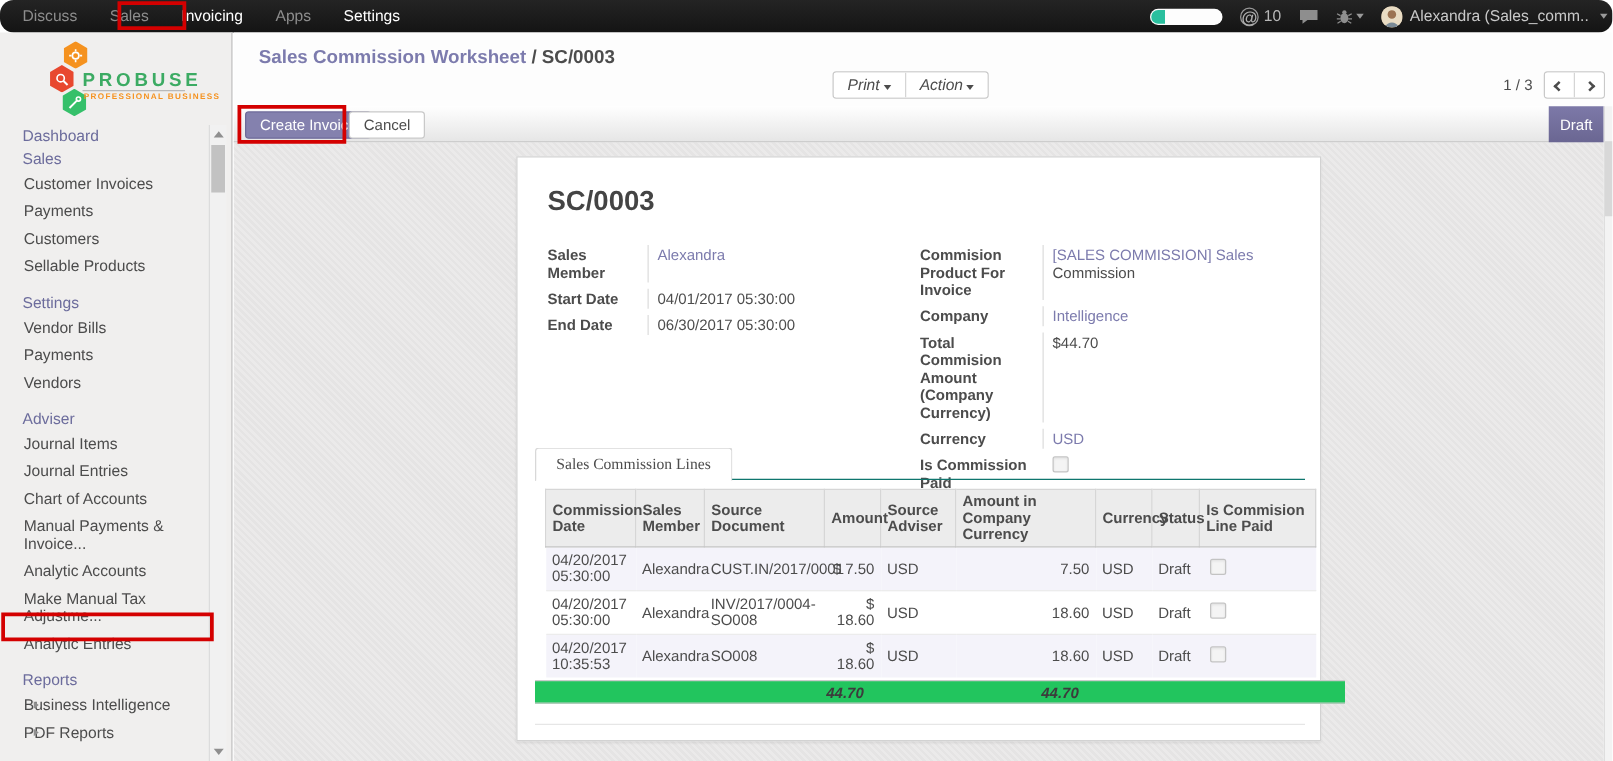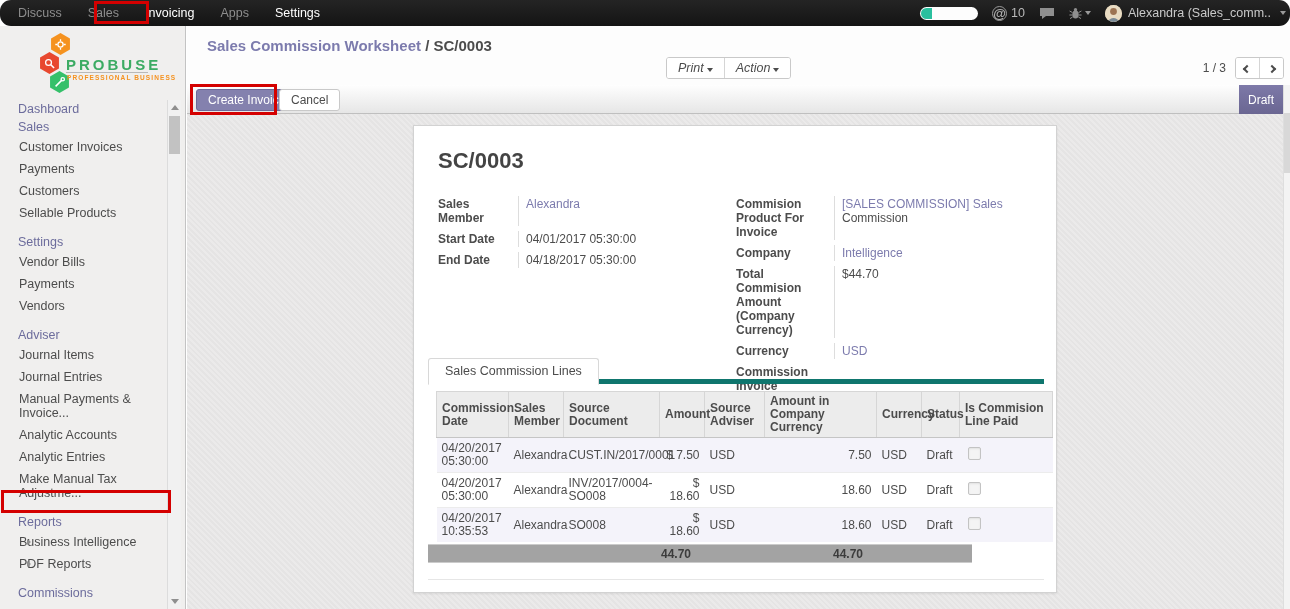--- a/index.html
+++ b/index.html
@@ -97,35 +97,35 @@
   .fgroup { width:278px; }
   .fgroup.right { margin-left:20px; width:298px; }
   .frow { display:flex; margin-bottom:5px; }
   .flabel { font-weight:bold; color:#4c4c4c; border-right:1px solid #ddd; padding:1px 6px 1px 0; line-height:14px; }
   .fgroup.left .flabel { width:81px; }
   .fgroup.right .flabel { width:99px; }
   .fvalue { padding:1px 0 1px 7px; line-height:14px; color:#4c4c4c; }
   .flink { color:#7c7bad; cursor:pointer; }
   .cb { display:inline-block; width:13px; height:13px; background:#f4f4f4; border:1px solid #c3c3c3; border-radius:2px; box-shadow:inset 0 1px 2px rgba(0,0,0,.08); }
 
-  .tabnav { position:absolute; left:14px; width:616px; top:232px; height:26px; border-bottom:5px solid #0f766e; }
+  .tabnav { position:absolute; left:14px; width:616px; top:232px; height:26px; border-bottom:1px solid #0f766e;font-family:Liberation Serif, serif; }
   .tab { position:absolute; left:0; top:0; height:27px; line-height:25px; padding:0 16px;
     background:#fff; border:1px solid #d8d8d8; border-bottom:1px solid #fff; border-radius:3px 3px 0 0;
     font-size:12.5px; color:#4c4c4c; cursor:pointer; }
 
   .o-list { position:absolute; left:22px; top:265px; width:616px; border-collapse:collapse; table-layout:fixed; font-size:12px; color:#4c4c4c; }
   .o-list th { background:#ececec; border:1px solid #d6d6d6; border-bottom-color:#c5c5c5; font-weight:bold; text-align:left; padding:3px 5px; height:34px; vertical-align:middle; line-height:13px; }
   .o-list td { padding:4px 5px; vertical-align:middle; height:26px; line-height:13px; border-top:1px solid #ececec; }
   .o-list tbody tr.odd { background:#f4f3fa; }
   .o-list td.num, .o-list th.num { text-align:right; }
   .o-list td.chk { text-align:left; padding-left:8px; }
 
-  .totals { position:absolute; left:14px; top:418px; width:544px; height:19px;
-    background:#a3a3a3; border-top:1px solid #cbcbcb; border-bottom:1px solid #cbcbcb;
-    display:grid; grid-template-columns:72px 55px 96px 45px 60px 112px 45px 38px 93px; align-items:center; }
+  .totals { position:absolute; left:14px; top:418px; width:648px; height:19px;
+    background:#22c55e; border-top:1px solid #cbcbcb; border-bottom:1px solid #cbcbcb;
+    display:grid; grid-template-columns:72px 55px 96px 45px 60px 112px 45px 38px 93px; align-items:center;font-style:italic; }
   .totals .tcell { font-weight:bold; text-align:right; padding-right:5px; font-size:12px; color:#3c3c3c; }
   .bottom-rule { position:absolute; left:14px; top:453px; width:616px; height:1px; background:#e6e6e6; }
 
   
   .scroll-right { position:absolute; right:0; top:85px; width:7px; height:524px; background:#f3f3f3; border-left:1px solid #dedede; }
   .scroll-right .thumb { position:absolute; left:0; top:28px; width:6px; height:60px; background:#d8d8d8; }
 
   
   .anno { position:absolute; border:3px solid #d40000; z-index:50; pointer-events:none; }
   .anno.a1 { left:94px; top:1px; width:55px; height:23px; }
@@ -224,24 +224,25 @@
     <div class="menu-item">Sellable Products</div>
 
     <div class="sec-header">Settings</div>
     <div class="menu-item">Vendor Bills</div>
     <div class="menu-item">Payments</div>
     <div class="menu-item">Vendors</div>
 
     <div class="sec-header">Adviser</div>
     <div class="menu-item">Journal Items</div>
     <div class="menu-item">Journal Entries</div>
+    <div class="menu-item">Chart of Accounts</div>
     <div class="menu-item">Manual Payments &amp; Invoice...</div>
     <div class="menu-item">Analytic Accounts</div>
+    <div class="menu-item">Make Manual Tax Adjustme...</div>
     <div class="menu-item">Analytic Entries</div>
-    <div class="menu-item">Make Manual Tax Adjustme...</div>
 
     <div class="sec-header">Reports</div>
     <div class="menu-item"><span class="tri"></span><span>Business Intelligence</span></div>
     <div class="menu-item"><span class="tri"></span><span>PDF Reports</span></div>
 
     <div class="sec-header">Commissions</div>
 
   </nav>
 
   <div class="sb-scroll">
@@ -287,21 +288,21 @@
         <div class="frow">
           <div class="flabel">Sales Member</div>
           <div class="fvalue"><span class="flink">Alexandra</span></div>
         </div>
         <div class="frow">
           <div class="flabel">Start Date</div>
           <div class="fvalue">04/01/2017 05:30:00</div>
         </div>
         <div class="frow">
           <div class="flabel">End Date</div>
-          <div class="fvalue">04/18/2017 05:30:00</div>
+          <div class="fvalue">06/30/2017 05:30:00</div>
         </div>
       </div>
 
       <div class="fgroup right">
         <div class="frow">
           <div class="flabel">Commision Product For Invoice</div>
           <div class="fvalue">
             <div><span class="flink">[SALES COMMISSION] Sales</span></div>
             <div>Commission</div>
           </div>
@@ -310,24 +311,20 @@
           <div class="flabel">Company</div>
           <div class="fvalue"><span class="flink">Intelligence</span></div>
         </div>
         <div class="frow">
           <div class="flabel">Total Commision Amount (Company Currency)</div>
           <div class="fvalue">$44.70</div>
         </div>
         <div class="frow">
           <div class="flabel">Currency</div>
           <div class="fvalue"><span class="flink">USD</span></div>
-        </div>
-        <div class="frow" style="margin-bottom:2px;">
-          <div class="flabel" style="border-right:none;">Commission Invoice</div>
-          <div class="fvalue"></div>
         </div>
         <div class="frow">
           <div class="flabel" style="border-right:none;">Is Commission Paid</div>
           <div class="fvalue"><span class="cb"></span></div>
         </div>
       </div>
     </div>
 
     <div class="tabnav">
       <span class="tab">Sales Commission Lines</span>

